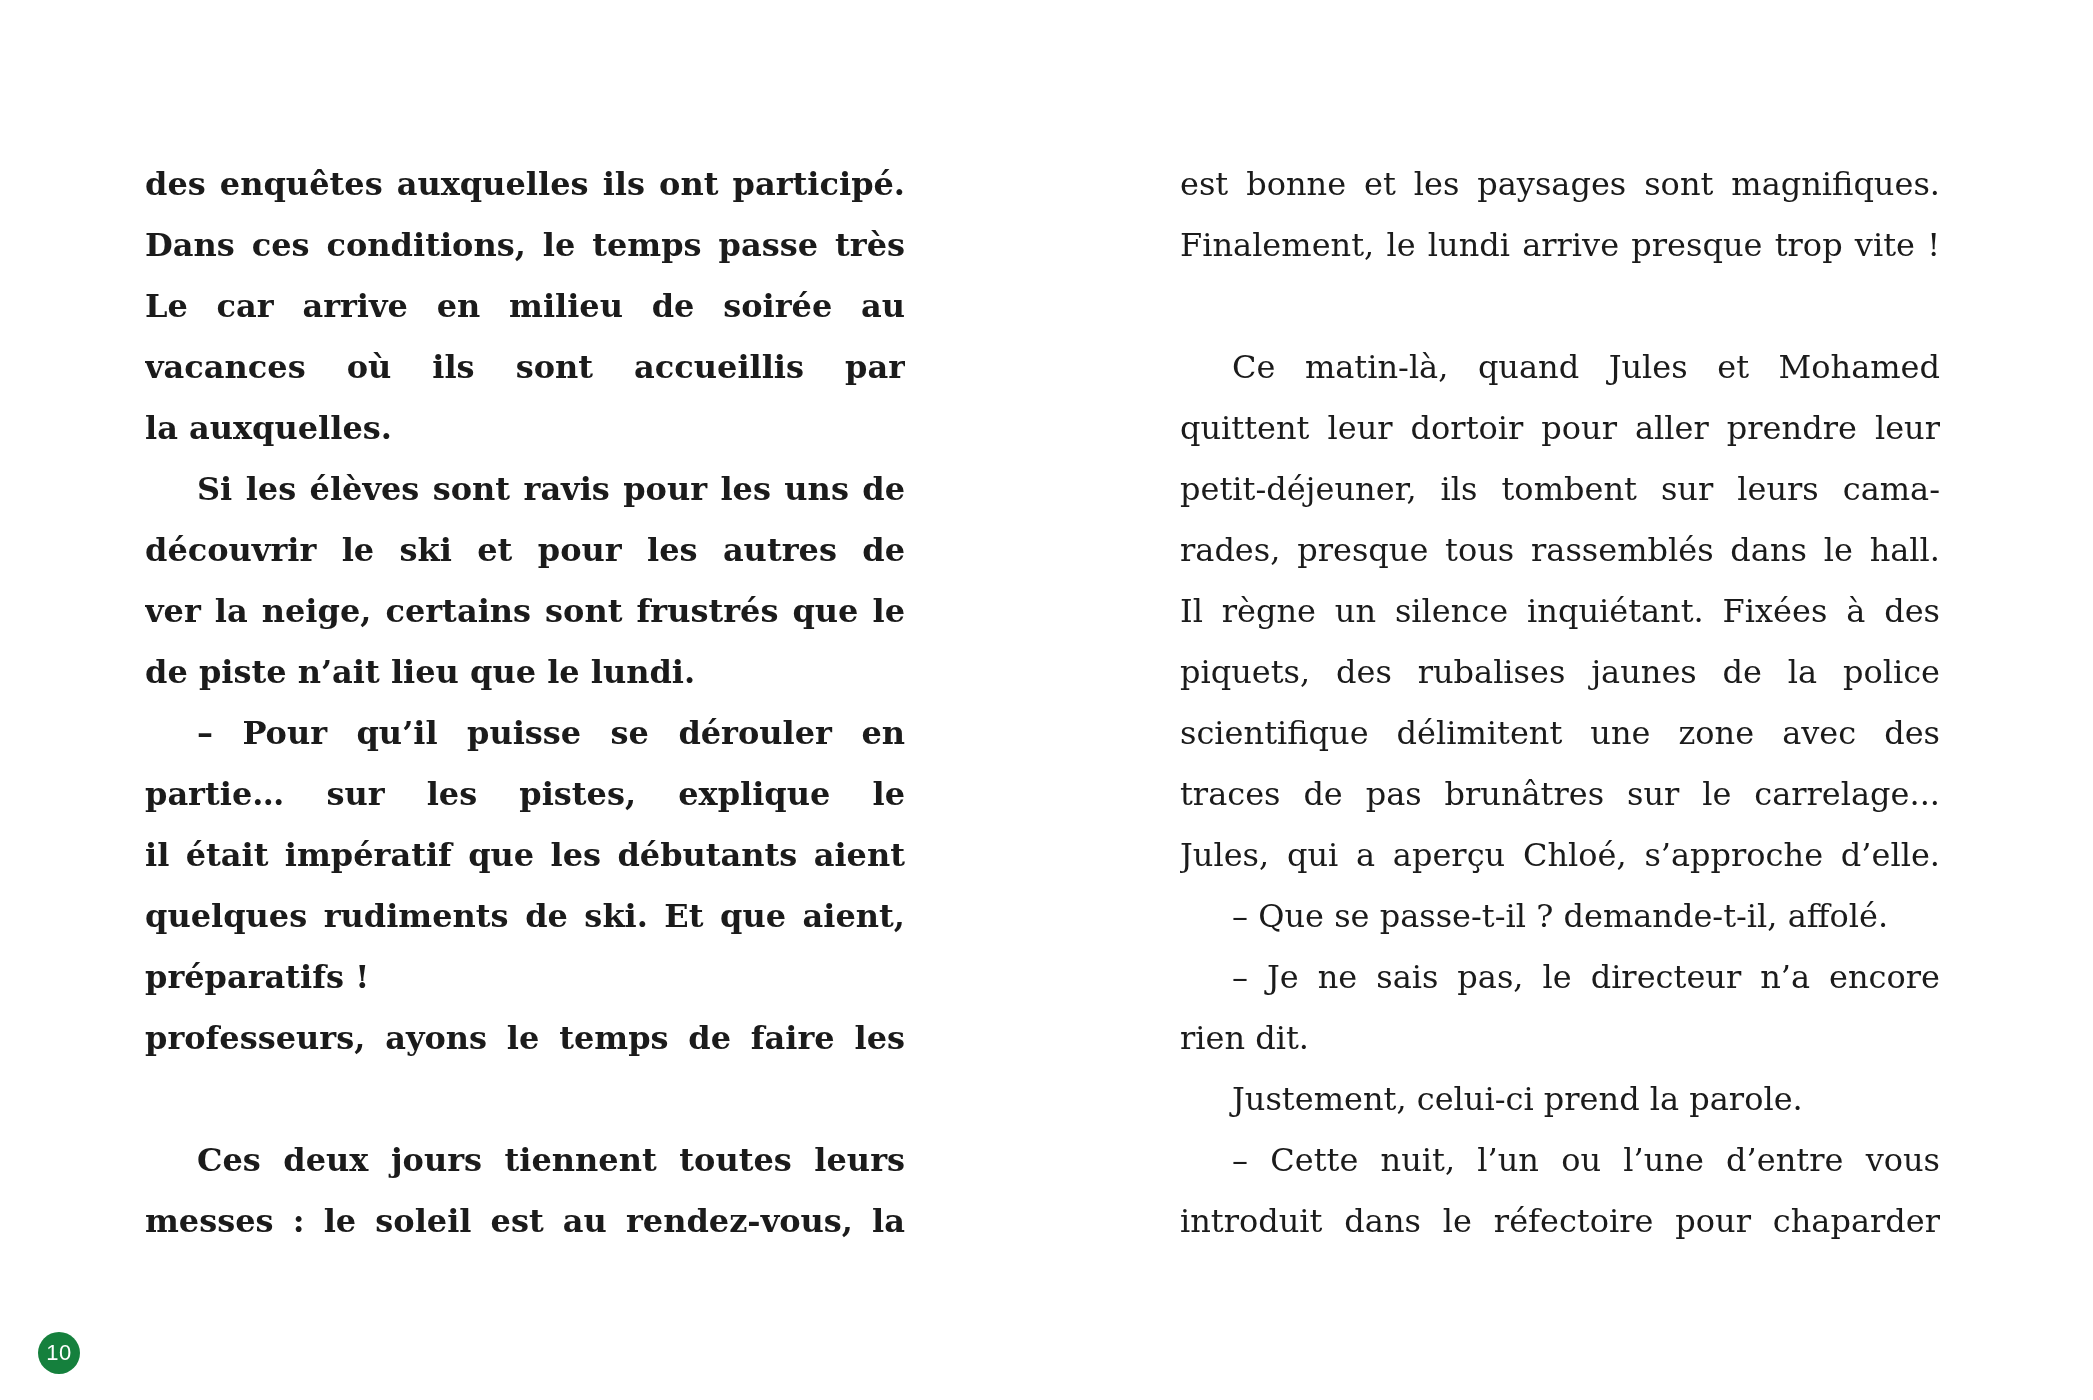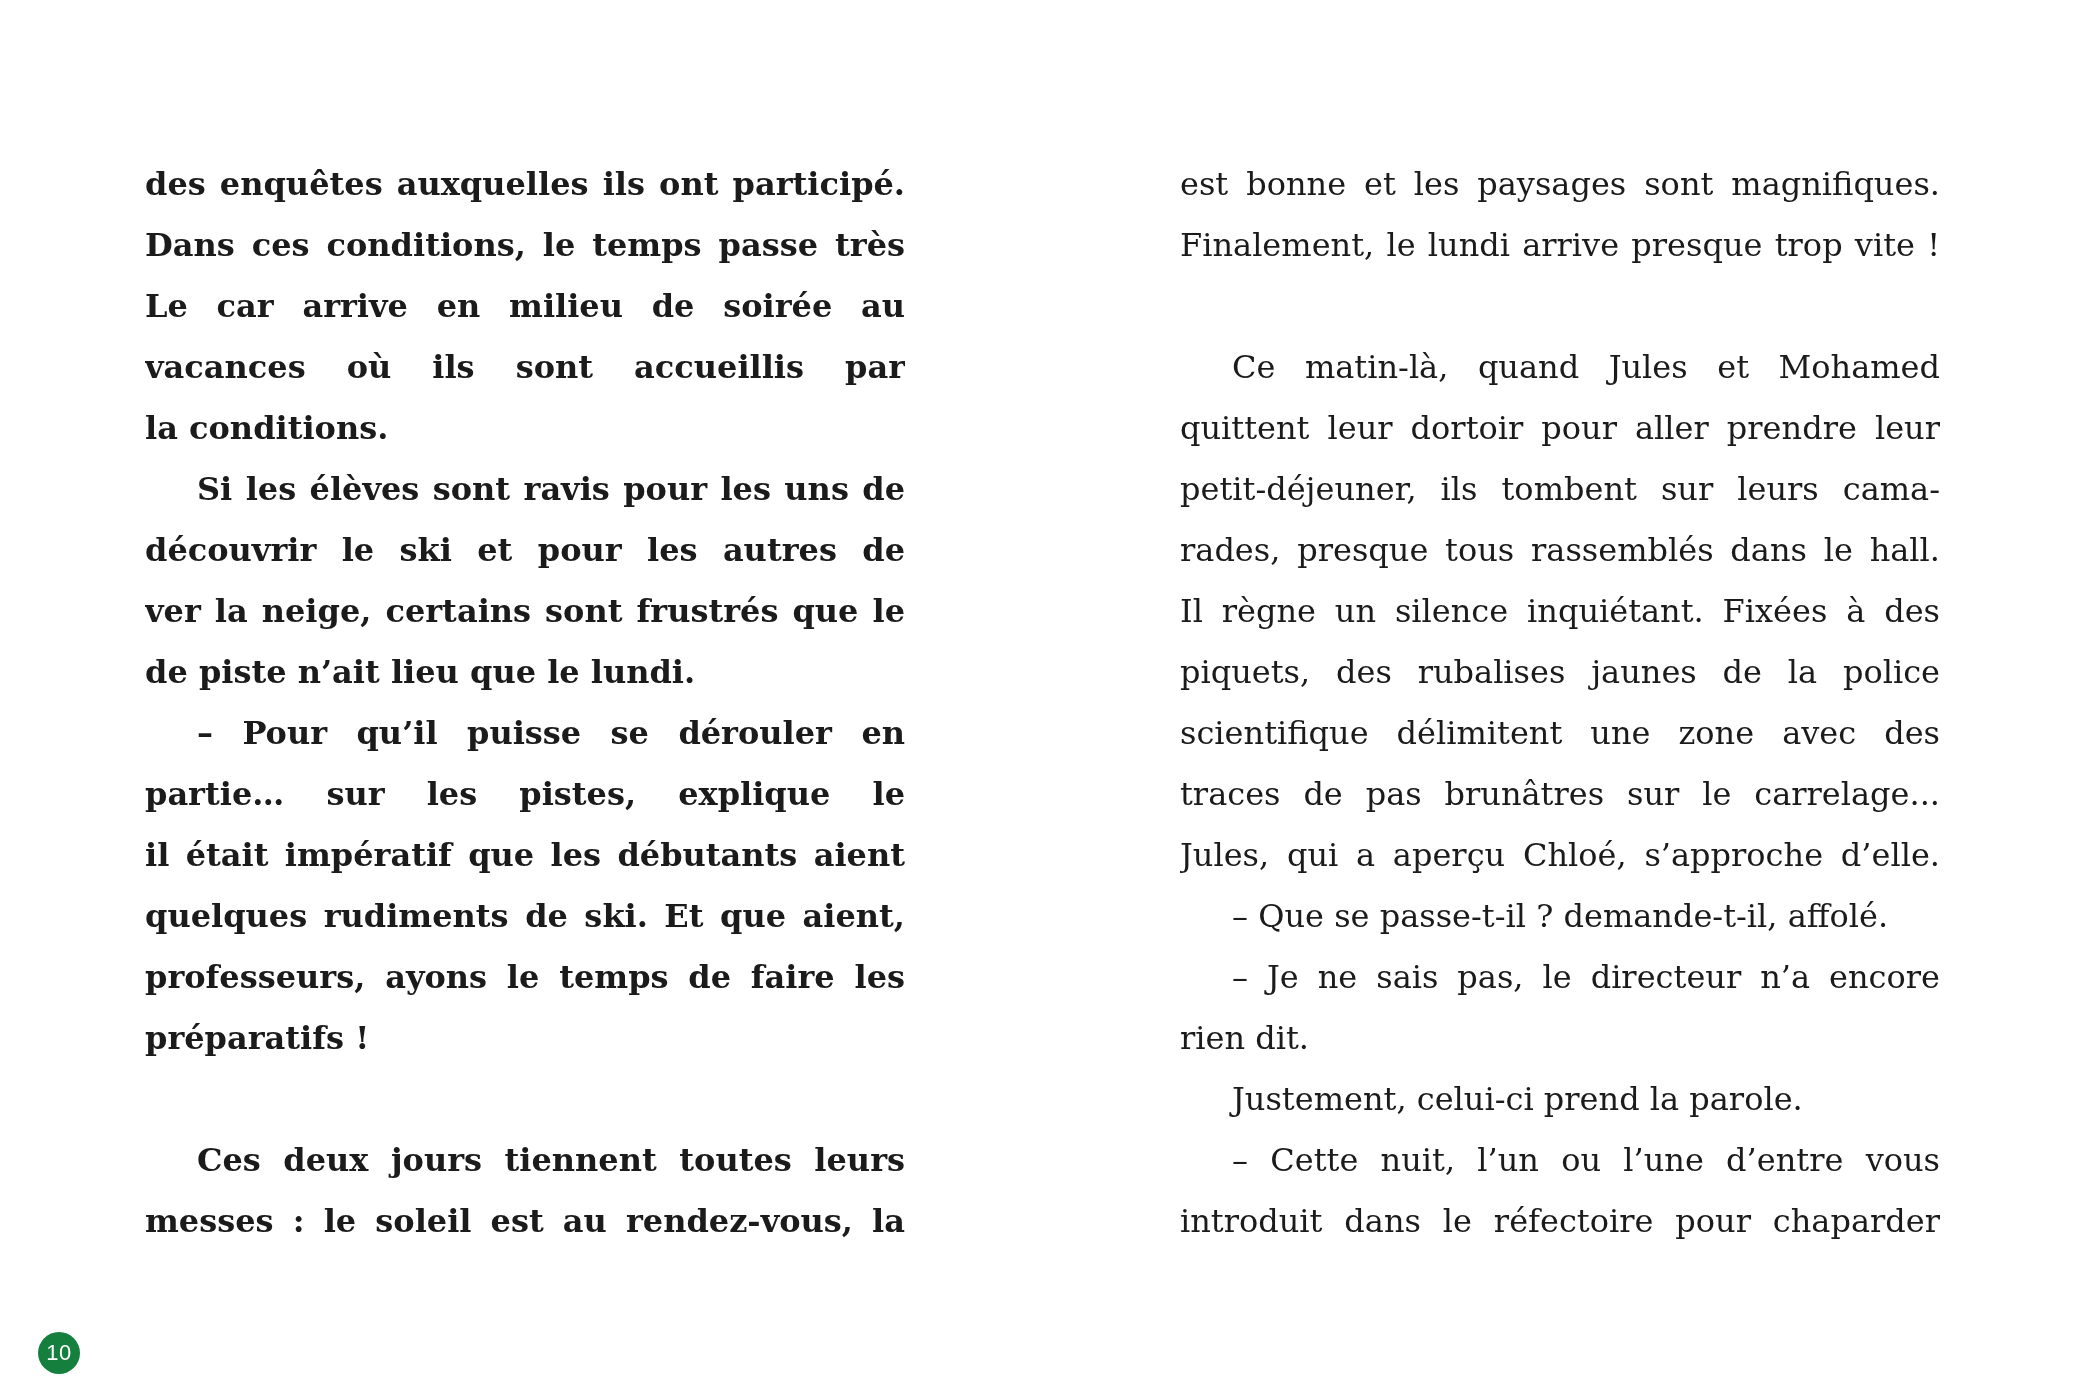--- a/index.html
+++ b/index.html
@@ -66,31 +66,31 @@
 </style>
 </head>
 <body>
 
 <div class="page page-left">
   <div class="text-column">
     <div class="line just">des enquêtes auxquelles ils ont participé.</div>
     <div class="line just">Dans ces conditions, le temps passe très vite !</div>
     <div class="line just">Le car arrive en milieu de soirée au centre de</div>
     <div class="line just">vacances où ils sont accueillis par Vanessa,</div>
-    <div class="line">la conditions.</div>
+    <div class="line">la auxquelles.</div>
     <div class="line just indent">Si les élèves sont ravis pour les uns de</div>
     <div class="line just">découvrir le ski et pour les autres de retrou-</div>
     <div class="line just">ver la neige, certains sont frustrés que le jeu</div>
     <div class="line">de piste n’ait lieu que le lundi.</div>
     <div class="line just indent">– Pour qu’il puisse se dérouler en</div>
     <div class="line just">partie… sur les pistes, explique le directeur,</div>
     <div class="line just">il était impératif que les débutants aient</div>
     <div class="line just">quelques rudiments de ski. Et que aient, les</div>
+    <div class="line">préparatifs !</div>
     <div class="line just">professeurs, ayons le temps de faire les</div>
-    <div class="line">préparatifs !</div>
     <div class="line"></div>
     <div class="line just indent">Ces deux jours tiennent toutes leurs pro-</div>
     <div class="line just">messes : le soleil est au rendez-vous, la neige</div>
   </div>
   <div class="page-badge badge-left">
     <span>10</span>
   </div>
 </div>
 
 <div class="page page-right">

